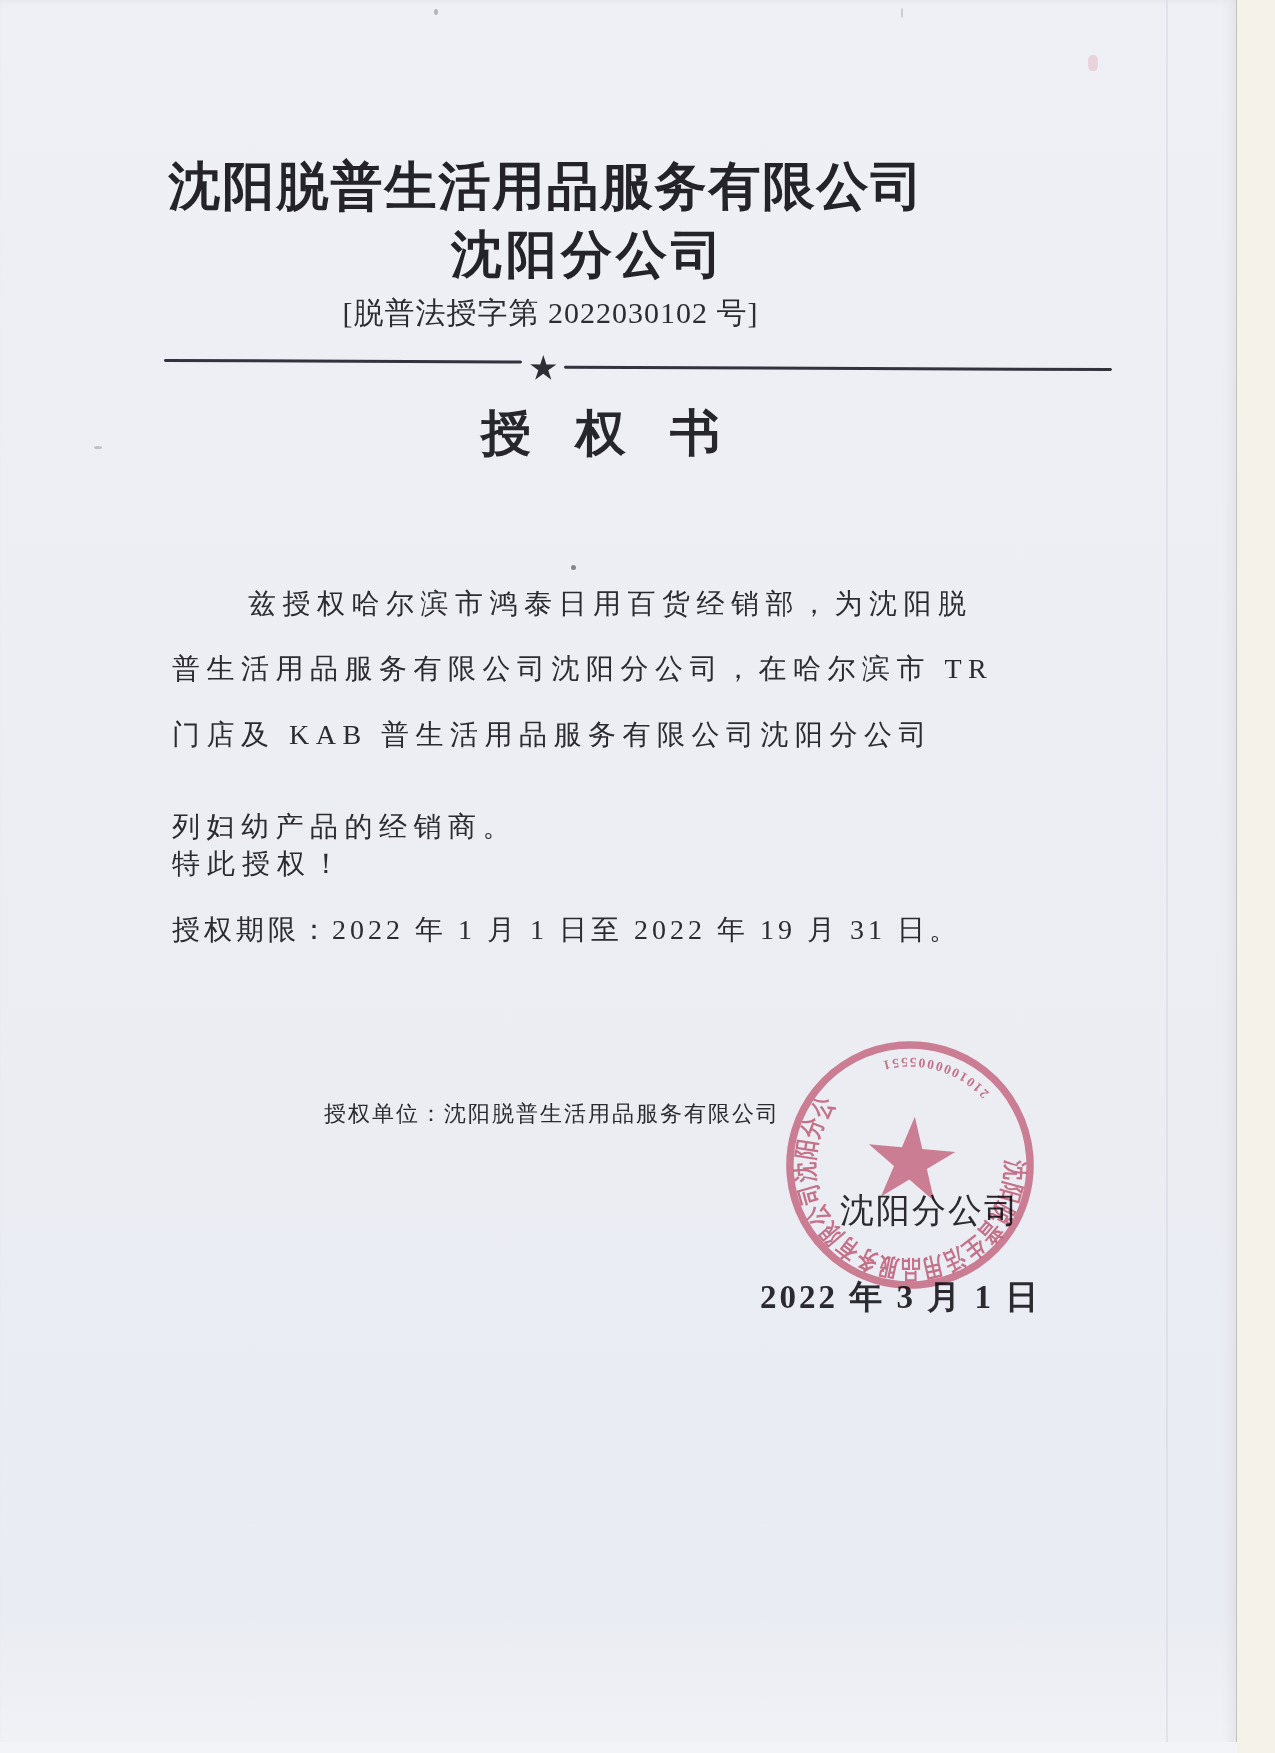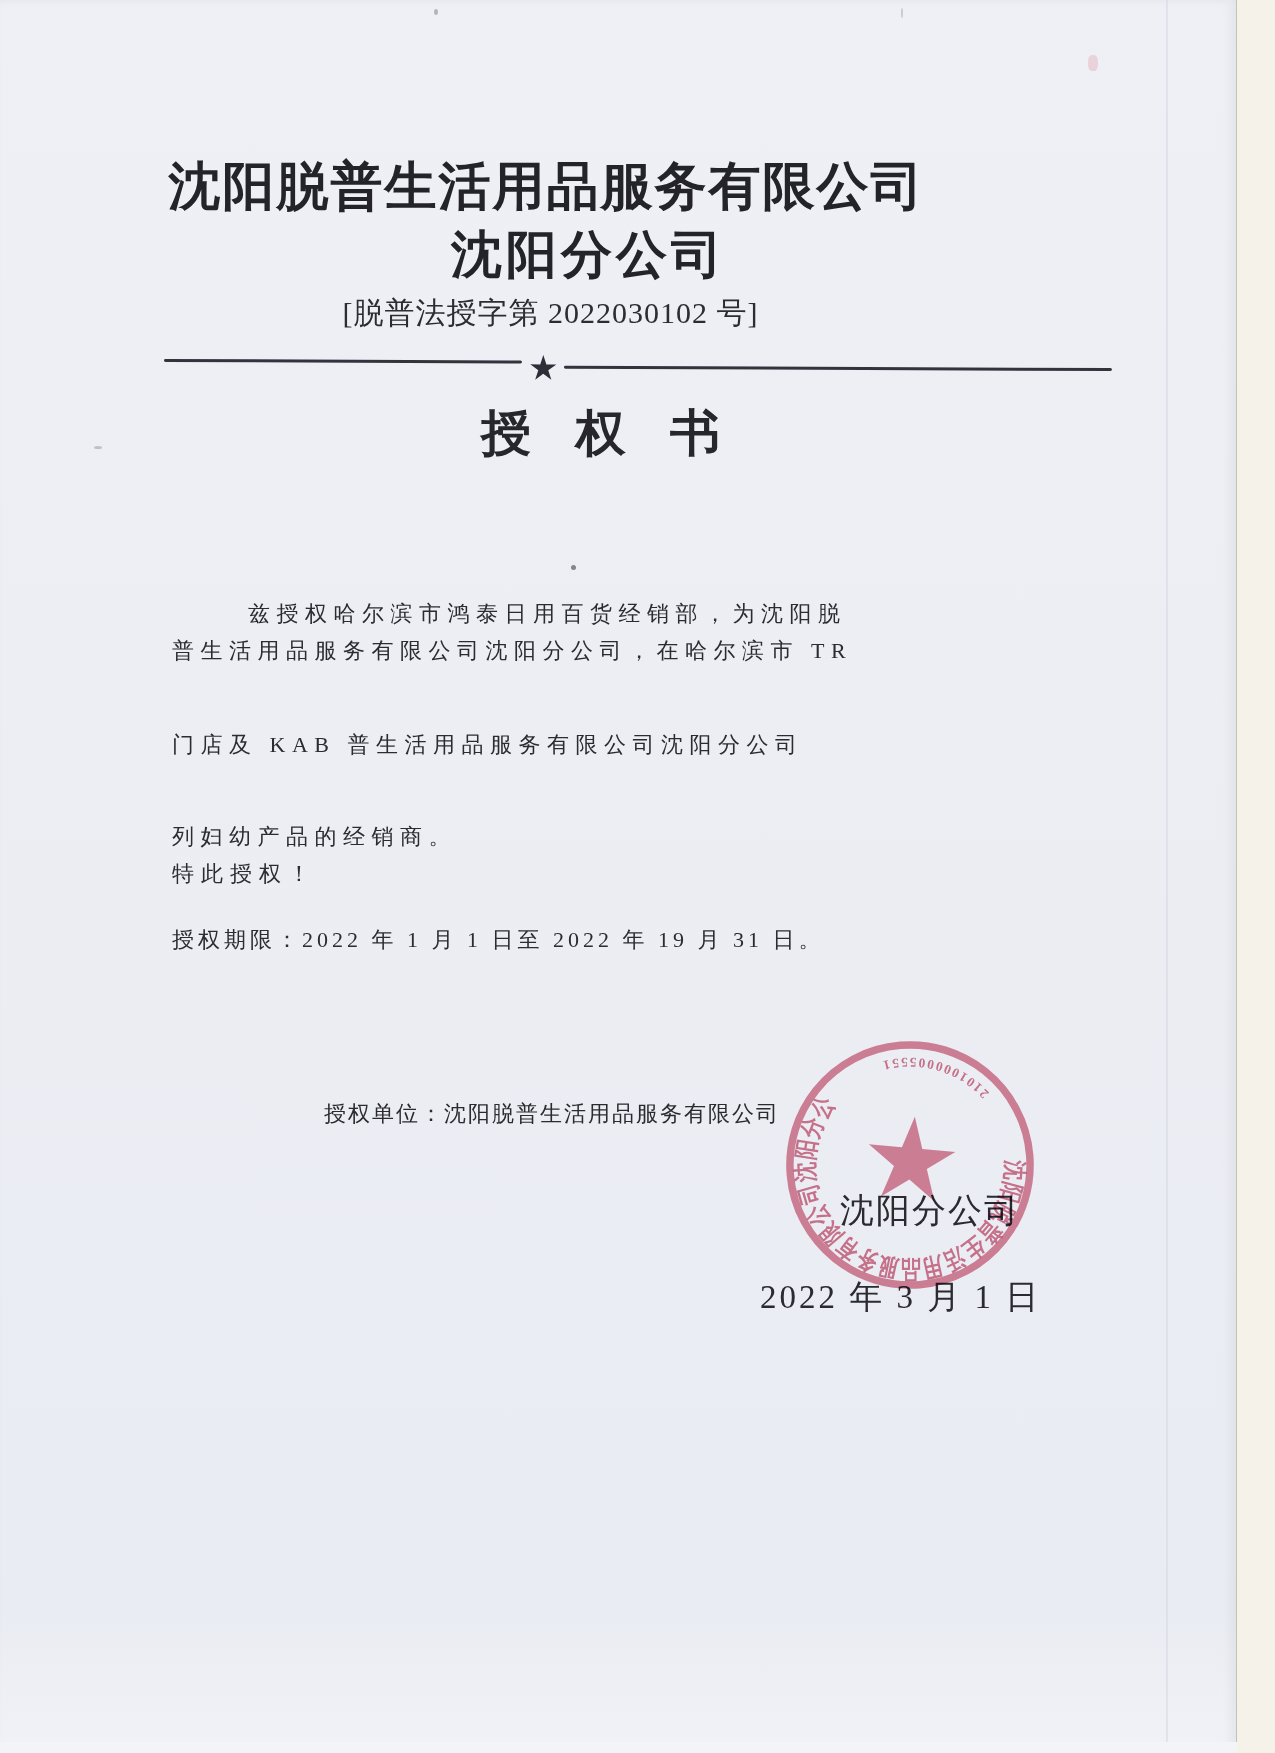--- a/index.html
+++ b/index.html
@@ -47,35 +47,35 @@
   .divider .seg.right{flex:1;margin-bottom:13px;}
   .divider .star{
     font-size:34px;line-height:34px;color:#2e2e38;margin:0 6px;
     transform:translateY(4px);
   }
   .letter-title{
     top:400px;font-size:50px;font-weight:600;color:#26262c;letter-spacing:16px;
     transform:translateX(-10px);
   }
   .body-line{
-    position:absolute;left:172px;width:960px;font-size:22px;color:#2b2b31;
-    letter-spacing:6.5px;white-space:nowrap;margin-top:14px;
+    position:absolute;left:172px;width:960px;font-size:28px;color:#2b2b31;
+    letter-spacing:6.5px;white-space:nowrap;
   }
   .indent{padding-left:76px;}
   .issuer-line{
     position:absolute;left:324px;top:1099px;font-size:22px;color:#2a2a30;
     letter-spacing:2px;white-space:nowrap;
   }
   .branch-sign{
     position:absolute;left:840px;top:1188px;font-size:34px;color:#2a2a30;
     letter-spacing:2px;white-space:nowrap;
   }
   .issue-date{
     position:absolute;left:760px;top:1275px;font-size:33px;color:#2a2a30;
-    letter-spacing:3px;white-space:nowrap;
+    letter-spacing:3px;white-space:nowrap;font-weight:bold;
   }
   .seal{
     position:absolute;left:781px;top:1036px;width:258px;height:258px;
     mix-blend-mode:multiply;opacity:0.92;filter:blur(0.4px);
   }
   .seal text{font-family:"Liberation Serif","DejaVu Serif",serif;font-weight:600;}
   .artifact{position:absolute;border-radius:50%;}
   .a1{left:571px;top:565px;width:5px;height:5px;background:#6a6a70;opacity:.8;}
   .a2{left:1088px;top:55px;width:10px;height:16px;background:#e8b9c4;opacity:.55;border-radius:40%;}
   .a3{left:94px;top:446px;width:8px;height:3px;background:#9b9ba2;opacity:.55;}
@@ -100,21 +100,21 @@
 
 <div class="divider">
   <div class="seg left"></div>
   <div class="star">★</div>
   <div class="seg right"></div>
 </div>
 
 <div class="center-wrap letter-title">授 权 书</div>
 
 <div class="body-line indent" style="top:585px">兹授权哈尔滨市鸿泰日用百货经销部，为沈阳脱</div>
-<div class="body-line" style="top:622px">普生活用品服务有限公司沈阳分公司，在哈尔滨市 TR</div>
+<div class="body-line" style="top:650px">普生活用品服务有限公司沈阳分公司，在哈尔滨市 TR</div>
 <div class="body-line" style="top:716px">门店及 KAB 普生活用品服务有限公司沈阳分公司</div>
 <div class="body-line" style="top:808px">列妇幼产品的经销商。</div>
 <div class="body-line" style="top:845px;letter-spacing:7px">特此授权！</div>
 <div class="body-line" style="top:911px;letter-spacing:4px">授权期限：2022 年 1 月 1 日至 2022 年 19 月 31 日。</div>
 
 <div class="issuer-line">授权单位：沈阳脱普生活用品服务有限公司</div>
 <div class="branch-sign">沈阳分公司</div>
 <div class="issue-date">2022 年 3 月 1 日</div>
 
 <svg class="seal" viewBox="0 0 260 260" aria-hidden="true">

